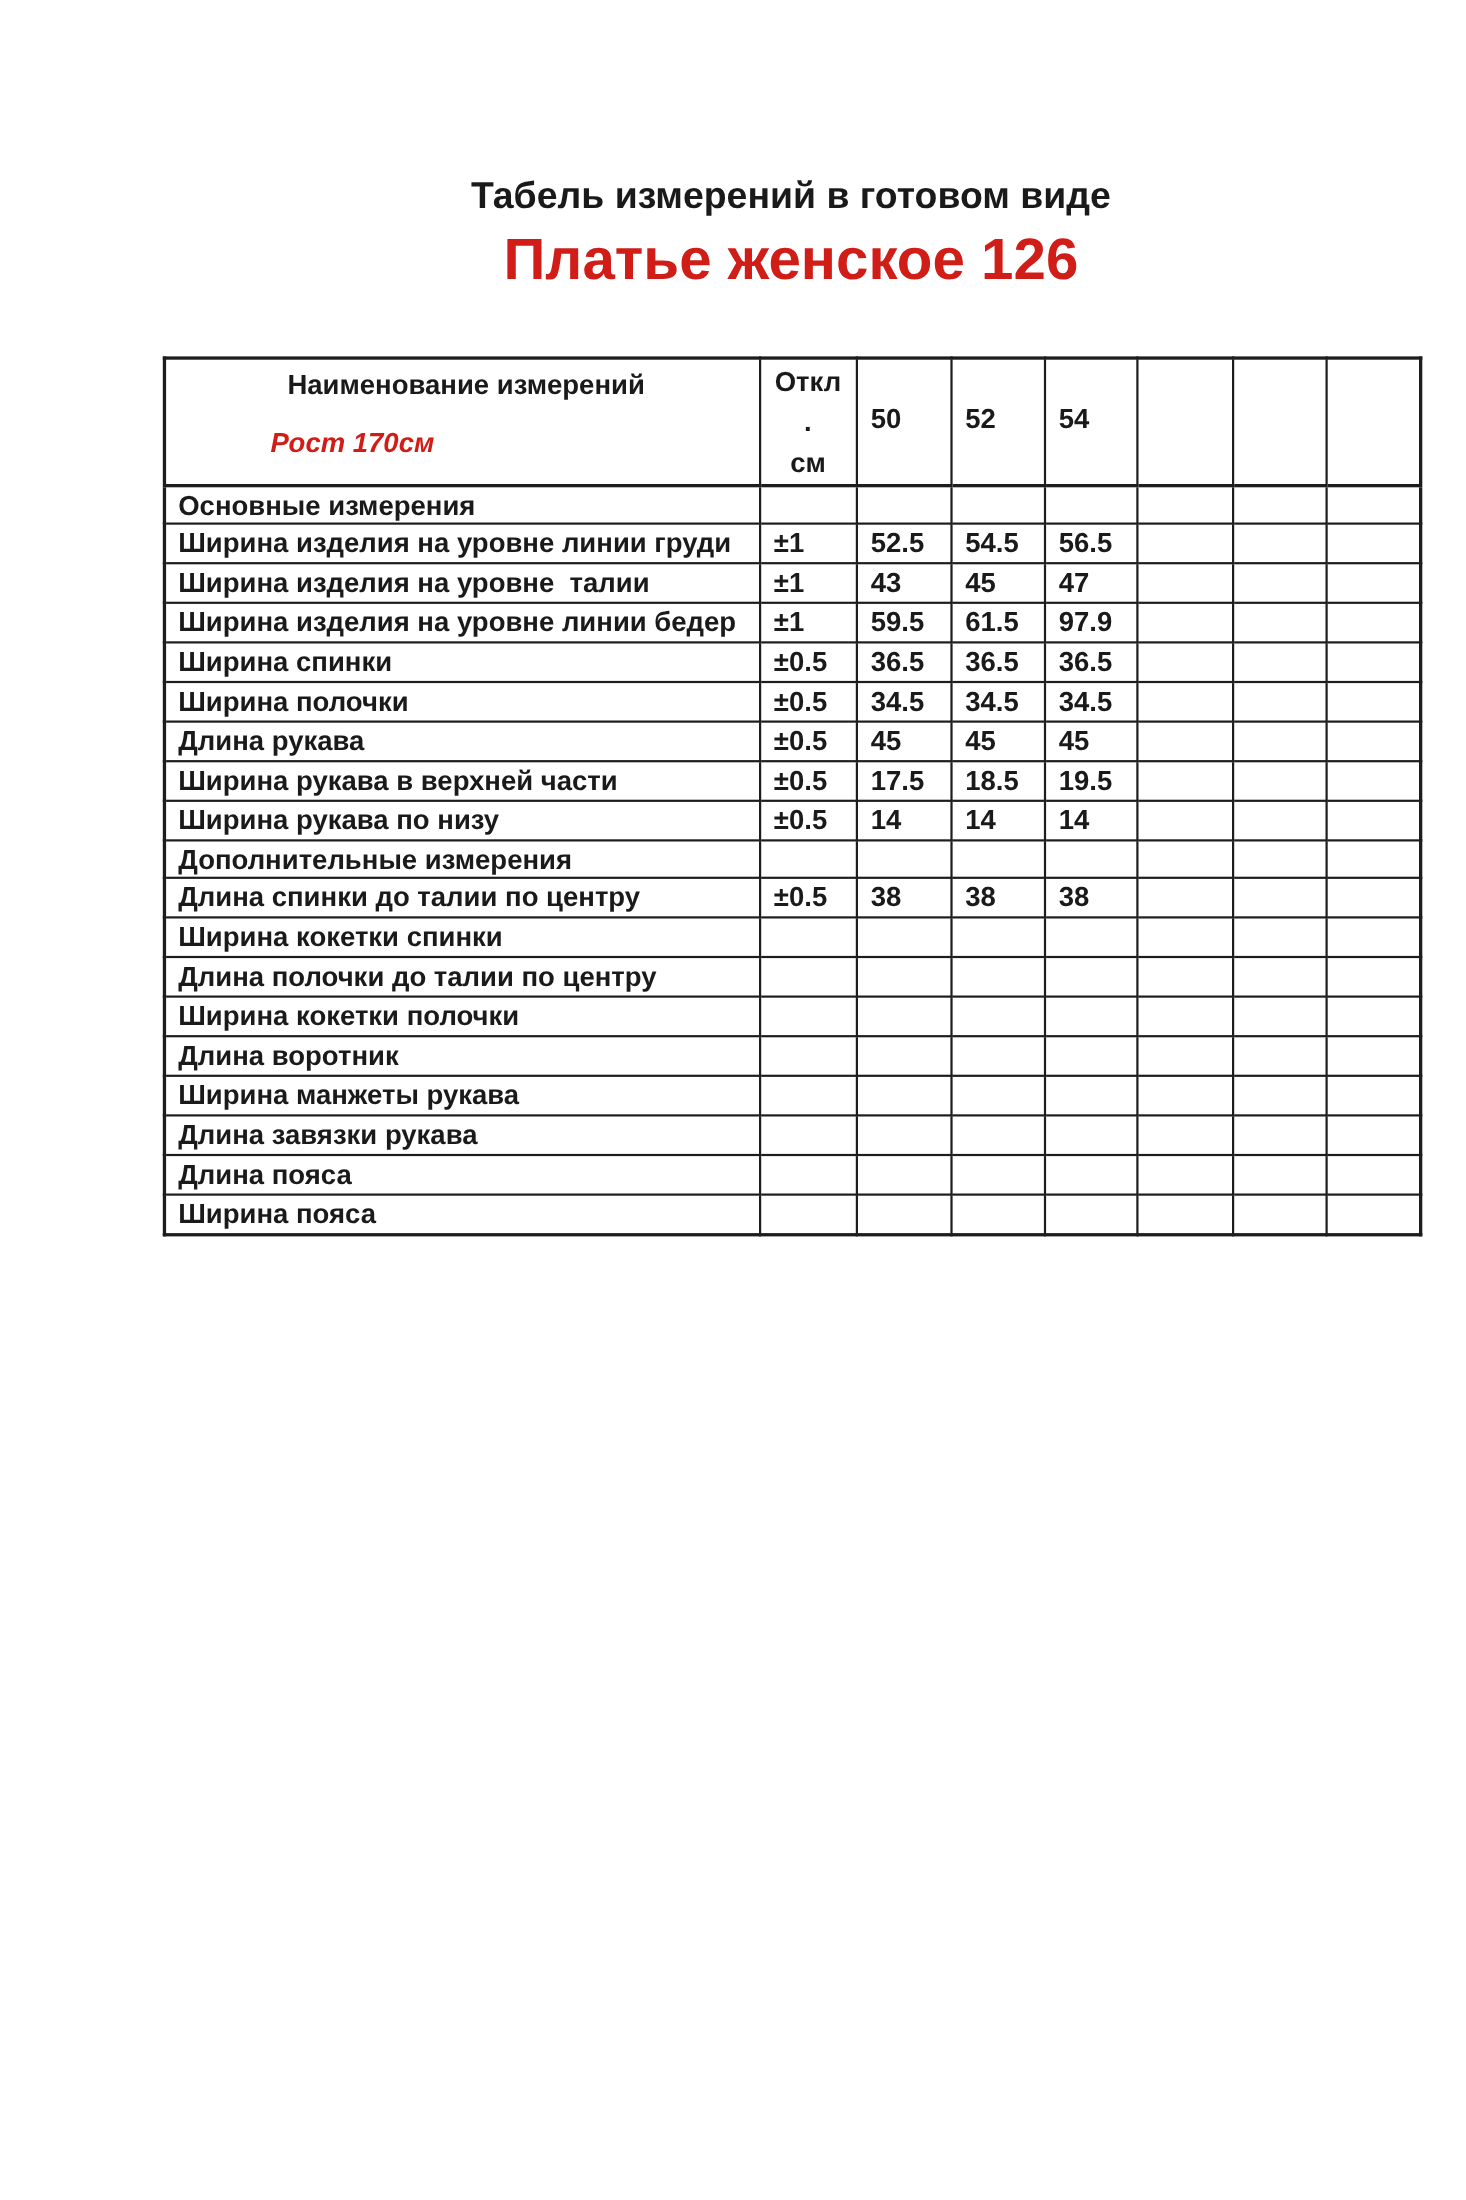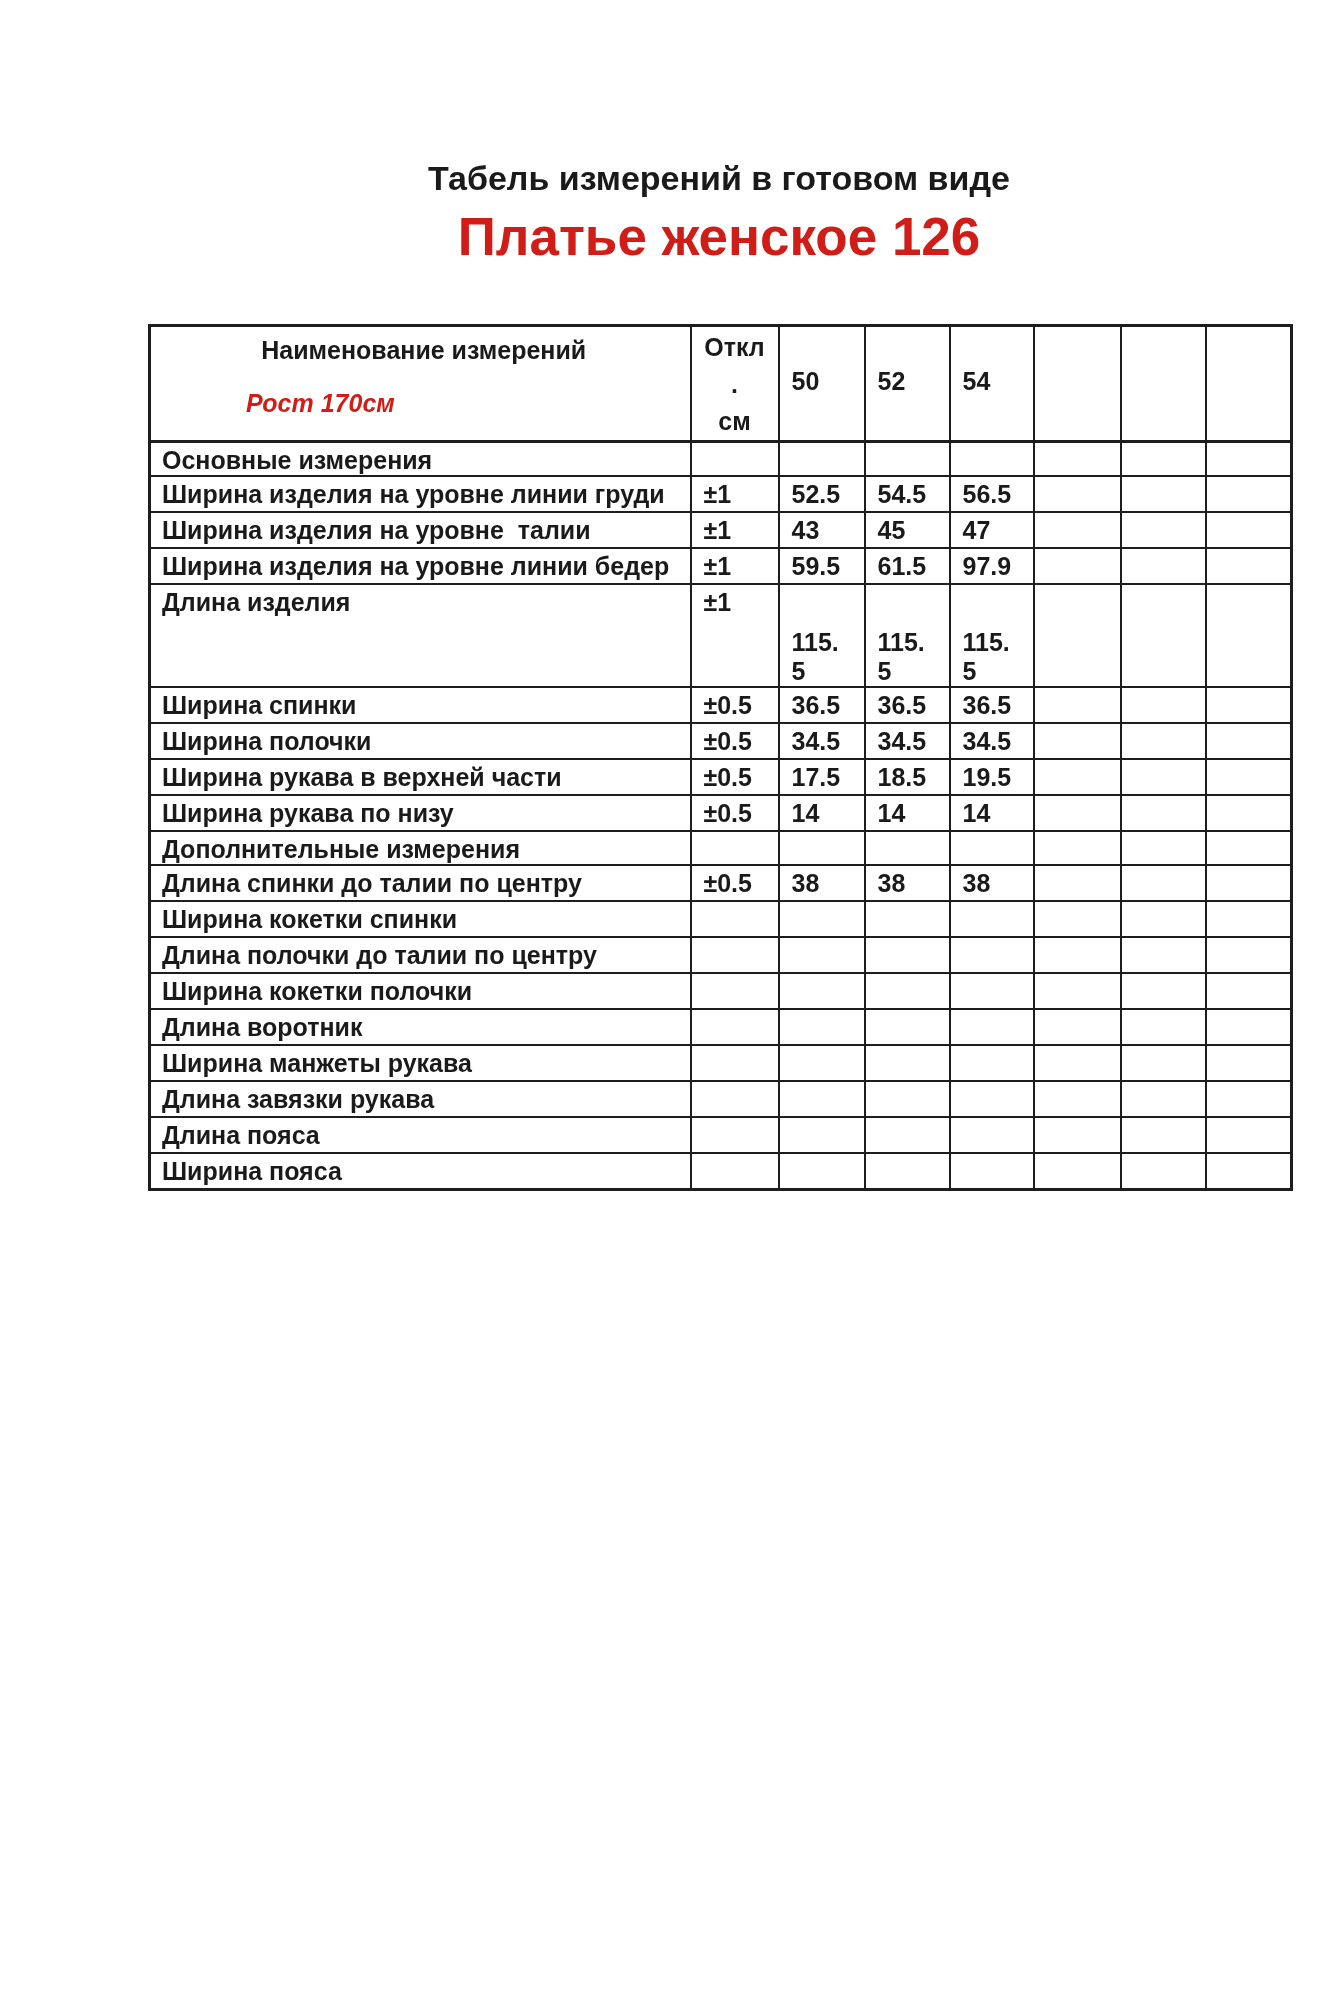--- a/index.html
+++ b/index.html
@@ -159,30 +159,20 @@
           <tr>
             <td class="c-name">Ширина изделия на уровне линии бедер</td>
             <td class="c-dev">±1</td>
             <td class="c-val"><span class="val-in">59.5</span></td>
             <td class="c-val"><span class="val-in">61.5</span></td>
             <td class="c-val"><span class="val-in">97.9</span></td>
             <td class="c-empty"></td>
             <td class="c-empty"></td>
             <td class="c-empty"></td>
           </tr>
-          <tr class="r-tall">
-            <td class="c-name">Длина изделия</td>
-            <td class="c-dev">±1</td>
-            <td class="c-val"><span class="val-in">115.5</span></td>
-            <td class="c-val"><span class="val-in">115.5</span></td>
-            <td class="c-val"><span class="val-in">115.5</span></td>
-            <td class="c-empty"></td>
-            <td class="c-empty"></td>
-            <td class="c-empty"></td>
-          </tr>
           <tr>
             <td class="c-name">Ширина спинки</td>
             <td class="c-dev">±0.5</td>
             <td class="c-val"><span class="val-in">36.5</span></td>
             <td class="c-val"><span class="val-in">36.5</span></td>
             <td class="c-val"><span class="val-in">36.5</span></td>
             <td class="c-empty"></td>
             <td class="c-empty"></td>
             <td class="c-empty"></td>
           </tr>
@@ -190,20 +180,30 @@
             <td class="c-name">Ширина полочки</td>
             <td class="c-dev">±0.5</td>
             <td class="c-val"><span class="val-in">34.5</span></td>
             <td class="c-val"><span class="val-in">34.5</span></td>
             <td class="c-val"><span class="val-in">34.5</span></td>
             <td class="c-empty"></td>
             <td class="c-empty"></td>
             <td class="c-empty"></td>
           </tr>
           <tr>
+            <td class="c-name">Длина рукава</td>
+            <td class="c-dev">±0.5</td>
+            <td class="c-val"><span class="val-in">45</span></td>
+            <td class="c-val"><span class="val-in">45</span></td>
+            <td class="c-val"><span class="val-in">45</span></td>
+            <td class="c-empty"></td>
+            <td class="c-empty"></td>
+            <td class="c-empty"></td>
+          </tr>
+          <tr>
             <td class="c-name">Ширина рукава в верхней части</td>
             <td class="c-dev">±0.5</td>
             <td class="c-val"><span class="val-in">17.5</span></td>
             <td class="c-val"><span class="val-in">18.5</span></td>
             <td class="c-val"><span class="val-in">19.5</span></td>
             <td class="c-empty"></td>
             <td class="c-empty"></td>
             <td class="c-empty"></td>
           </tr>
           <tr>

